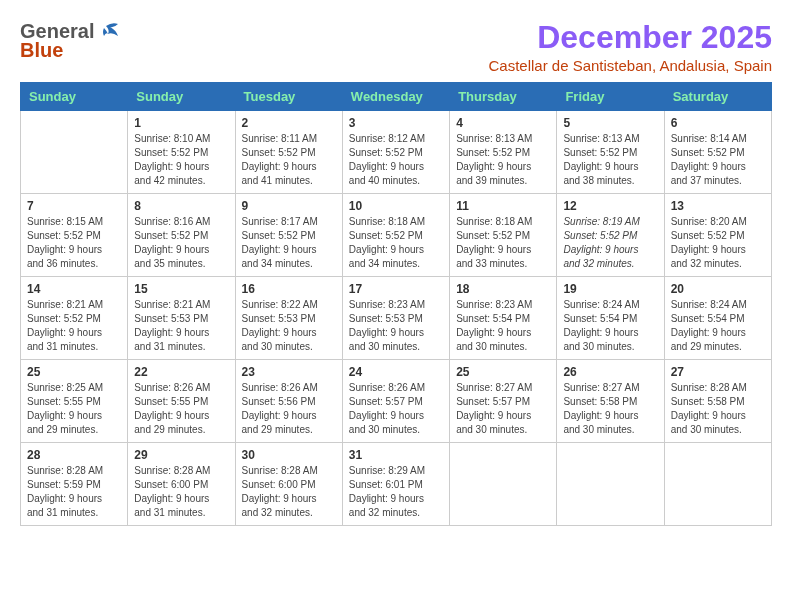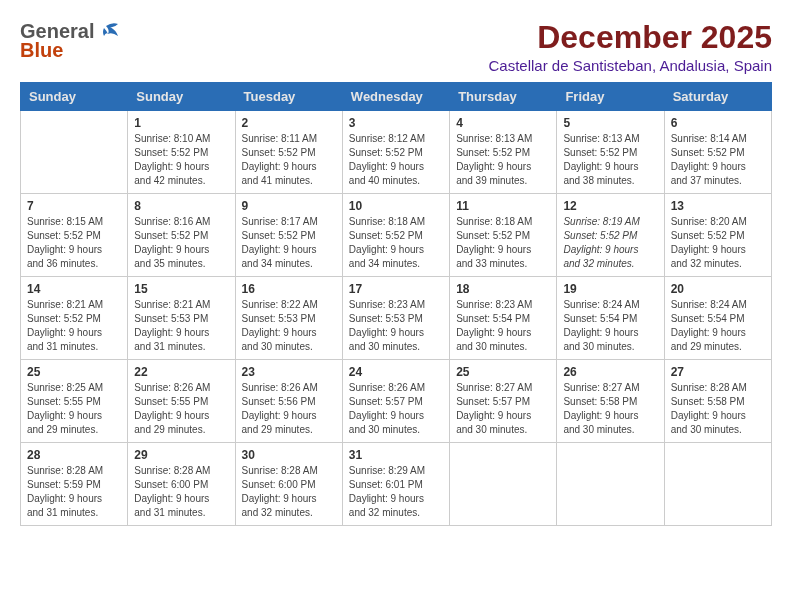--- a/index.html
+++ b/index.html
@@ -20,37 +20,37 @@
       display: flex;
       flex-direction: column;
       align-items: flex-start;
     }
     .title-area {
       text-align: right;
     }
     .month-title {
       font-size: 32px;
       font-weight: bold;
-      color: #7f1d1d;
+      color: #8b5cf6;
       line-height: 1.1;
     }
     .location-title {
       font-size: 15px;
-      color: #4c1d95;
+      color: #c2410c;
       margin-top: 2px;
     }
     .calendar-table {
       width: 100%;
       border-collapse: collapse;
       margin-top: 8px;
       table-layout: fixed;
     }
     .calendar-table th {
       background-color: #2a6db5;
-      color: #e5e5e5;
+      color: #86efac;
       text-align: left;
       padding: 6px 8px;
       font-size: 13px;
       font-weight: bold;
       border: 1px solid #2a6db5;
     }
     .calendar-table td {
       border: 1px solid #ccc;
       vertical-align: top;
       padding: 5px 6px;

